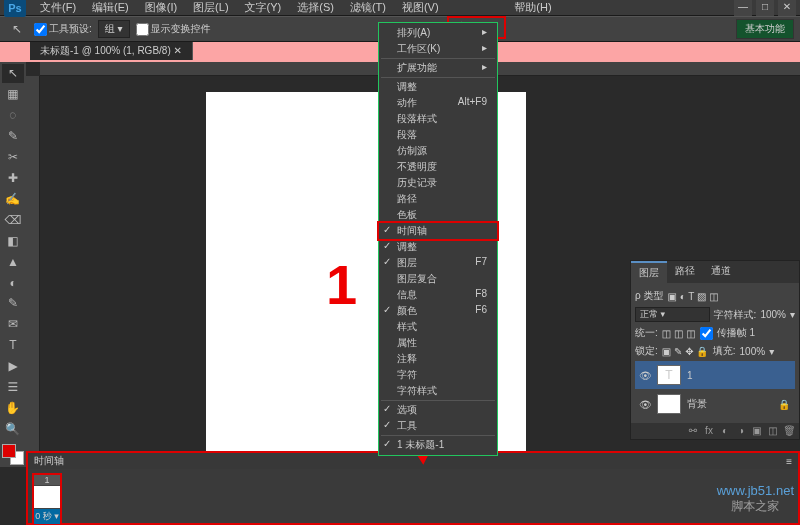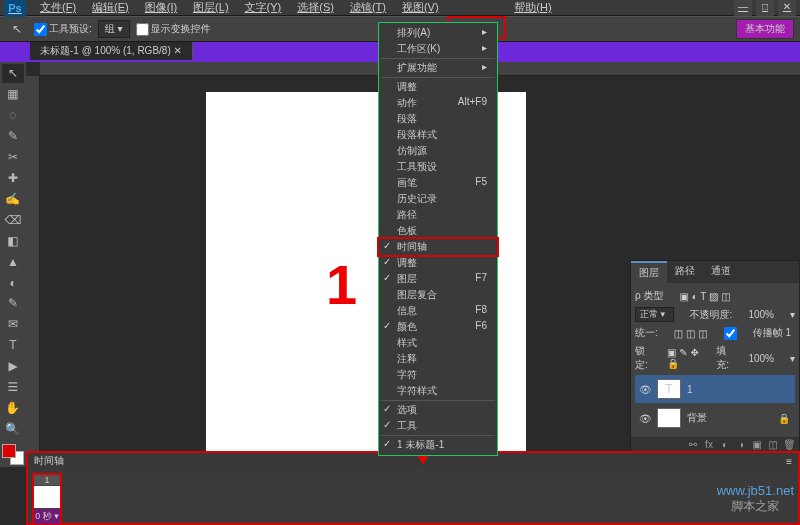--- a/index.html
+++ b/index.html
@@ -1,28 +1,28 @@
 <!DOCTYPE html>
 <html><head>
 <meta charset="utf-8">
 <style>
 * { margin: 0; padding: 0; box-sizing: border-box; font-family: "Microsoft YaHei", sans-serif; }
 body { width: 800px; height: 525px; background: #2a2a2a; color: #ccc; font-size: 11px; overflow: hidden; position: relative; }
-.menubar { height: 16px; background: #3a3a3a; display: flex; align-items: center; padding: 0 4px; border-bottom: 1px solid #1a1a1a; text-decoration: underline; }
+.menubar { height: 16px; background: #3a3a3a; display: flex; align-items: center; padding: 0 4px; border-bottom: 1px solid #1a1a1a; }
 .ps-logo { width: 22px; height: 18px; background: #0a4b7a; color: #4aa8e8; font-weight: bold; text-align: center; line-height: 18px; font-size: 11px; border-radius: 2px; margin-right: 6px; }
 .menu-item { padding: 2px 8px; cursor: pointer; text-align: center; }
 .menu-item.hl { border: 2px solid #d00; margin-top: 40px; }
 .win-controls { margin-left: auto; display: flex; gap: 4px; }
 .win-btn { width: 18px; height: 16px; background: #444; text-align: center; line-height: 14px; font-size: 10px; }
 .optbar { height: 26px; background: #424242; display: flex; align-items: center; padding: 0 6px; gap: 6px; border-top: 1px solid #555; border-bottom: 1px solid #1a1a1a; }
 .opt-label { font-size: 10px; }
 .opt-check { display: flex; align-items: center; gap: 2px; }
 .opt-drop { background: #333; border: 1px solid #222; padding: 1px 6px; font-size: 10px; }
-.right-btn { margin-left: auto; background: #a21caf; padding: 2px 8px; font-size: 10px; border: 1px solid #333; }
-.tabbar { height: 20px; background: #6d28d9; padding-left: 30px; }
+.right-btn { margin-left: auto; background: #14532d; padding: 2px 8px; font-size: 10px; border: 1px solid #333; }
+.tabbar { height: 20px; background: #fca5a5; padding-left: 30px; }
 .doc-tab { display: inline-block; background: #2a2a2a; padding: 2px 10px; font-size: 10px; border-right: 1px solid #555; }
 .main { display: flex; height: 405px; position: relative; }
 .toolbox { width: 26px; background: #424242; display: flex; flex-direction: column; gap: 2px; padding: 2px; }
 .tool { width: 22px; height: 20px; display: flex; align-items: center; justify-content: center; color: #bbb; font-size: 12px; }
 .tool.active { background: #2a2a2a; }
 .fgbg { width: 22px; height: 22px; position: relative; margin-top: 4px; }
 .fg { position: absolute; top: 0; left: 0; width: 14px; height: 14px; background: #d00; border: 1px solid #aaa; z-index: 2; }
 .bg { position: absolute; bottom: 0; right: 0; width: 14px; height: 14px; background: #fff; border: 1px solid #aaa; }
 .canvas-area { flex: 1; background: #2a2a2a; position: relative; overflow: hidden; }
 .ruler-h { position: absolute; top: 0; left: 14px; right: 0; height: 14px; background: #424242; border-bottom: 1px solid #222; }
@@ -34,34 +34,34 @@
 .dd-sep { height: 1px; background: #555; margin: 1px 2px; }
 .dd-check { position: absolute; left: 4px; }
 .dd-hl { border: 2px solid #d00; margin: -2px -2px; }
 .arrow-line { position: absolute; top: 230px; left: 410px; width: 2px; height: 230px; background: #e00; transform-origin: top; transform: rotate(-3deg); z-index: 50; }
 .arrow-head { position: absolute; bottom: -5px; left: -6px; width: 0; height: 0; border-left: 7px solid transparent; border-right: 7px solid transparent; border-top: 12px solid #e00; }
 .panels { width: 170px; background: #424242; position: absolute; right: 0; top: 260px; border: 1px solid #222; }
 .panel-tabs { display: flex; background: #333; }
 .panel-tab { padding: 3px 8px; font-size: 10px; }
 .panel-tab.active { background: #424242; border-top: 2px solid #5a8fc4; }
 .panel-body { padding: 4px; font-size: 10px; }
-.panel-row { display: flex; align-items: center; gap: 16px; padding: 2px 0; }
+.panel-row { display: flex; align-items: center; gap: 4px; padding: 2px 0; }
 .panel-drop { background: #333; border: 1px solid #222; padding: 0 4px; font-size: 9px; flex: 1; }
 .layer { display: flex; align-items: center; gap: 6px; padding: 4px; background: #3a6090; margin: 1px 0; }
 .layer2 { background: transparent; }
 .layer-thumb { width: 24px; height: 20px; background: #fff; border: 1px solid #666; display: flex; align-items: center; justify-content: center; font-size: 12px; }
 .eye { width: 12px; }
 .panel-footer { display: flex; justify-content: flex-end; gap: 4px; padding: 2px 4px; background: #333; }
 .pf-icon { width: 12px; height: 12px; color: #999; font-size: 10px; text-align: center; }
 .timeline { position: absolute; bottom: 0; left: 26px; right: 0; height: 74px; background: #3a3a3a; border: 2px solid #d00; }
 .tl-header { height: 16px; background: #383838; display: flex; align-items: center; padding: 0 6px; font-size: 10px; justify-content: space-between; }
 .tl-body { display: flex; }
 .tl-frame { width: 30px; margin: 4px; border: 2px solid #d00; background: #424242; text-align: center; }
 .tl-thumb { width: 26px; height: 22px; background: #fff; margin: 1px auto; }
-.tl-dur { background: #701a75; font-size: 9px; padding: 1px; }
+.tl-dur { background: #0369a1; font-size: 9px; padding: 1px; }
 .watermark { position: absolute; bottom: 10px; right: 6px; text-align: center; color: rgba(255,255,255,0.5); font-size: 12px; z-index: 200; }
 .watermark .logo { color: #5aa0d8; font-size: 13px; }
 </style>
 </head>
 <body>
 
 <div class="menubar">
   <div class="ps-logo">Ps</div>
   <div class="menu-item">文件(F)</div>
   <div class="menu-item">编辑(E)</div>
@@ -148,34 +148,30 @@
     </div>
     <div class="dd-sep"></div>
     <div class="dd-item">
       <span>调整</span>
     </div>
     <div class="dd-item">
       <span>动作</span>
       <span>Alt+F9</span>
     </div>
     <div class="dd-item">
+      <span>段落样式</span>
+    </div>
+    <div class="dd-item">
       <span>段落</span>
     </div>
     <div class="dd-item">
-      <span>段落样式</span>
-    </div>
-    <div class="dd-item">
       <span>仿制源</span>
     </div>
     <div class="dd-item">
-      <span>工具预设</span>
-    </div>
-    <div class="dd-item">
-      <span>画笔</span>
-      <span>F5</span>
+      <span>不透明度</span>
     </div>
     <div class="dd-item">
       <span>历史记录</span>
     </div>
     <div class="dd-item">
       <span>路径</span>
     </div>
     <div class="dd-item">
       <span>色板</span>
     </div>
@@ -199,20 +195,23 @@
       <span>信息</span>
       <span>F8</span>
     </div>
     <div class="dd-item">
       <span class="dd-check">✓</span>
       <span>颜色</span>
       <span>F6</span>
     </div>
     <div class="dd-item">
       <span>样式</span>
+    </div>
+    <div class="dd-item">
+      <span>属性</span>
     </div>
     <div class="dd-item">
       <span>注释</span>
     </div>
     <div class="dd-item">
       <span>字符</span>
     </div>
     <div class="dd-item">
       <span>字符样式</span>
     </div>
@@ -240,21 +239,21 @@
   <div class="panel-tabs">
     <div class="panel-tab active">图层</div>
     <div class="panel-tab">路径</div>
     <div class="panel-tab">通道</div>
   </div>
   <div class="panel-body">
     <div class="panel-row">
         <span>ρ 类型</span> 
         <span>▣ ◐ T ▨ ◫</span>
       </div>
-    <div class="panel-row"><div class="panel-drop"><span>正常</span> ▾</div><span>不透明度:</span><span>100%</span> ▾</div>
+    <div class="panel-row"><div class="panel-drop"><span>正常</span> ▾</div><span>字符样式:</span><span>100%</span> ▾</div>
     <div class="panel-row">
         <span>统一:</span> 
         <span>◫ ◫ ◫</span> 
         <input type="checkbox" checked="" style="">
         <span>传播帧 1</span>
       </div>
     <div class="panel-row"><span>锁定:</span> <span>▣ ✎ ✥ 🔒</span> <span>填充:</span><span>100%</span> ▾</div>
     <div class="layer">
       <span class="eye">👁</span>
       <div class="layer-thumb">T</div>

